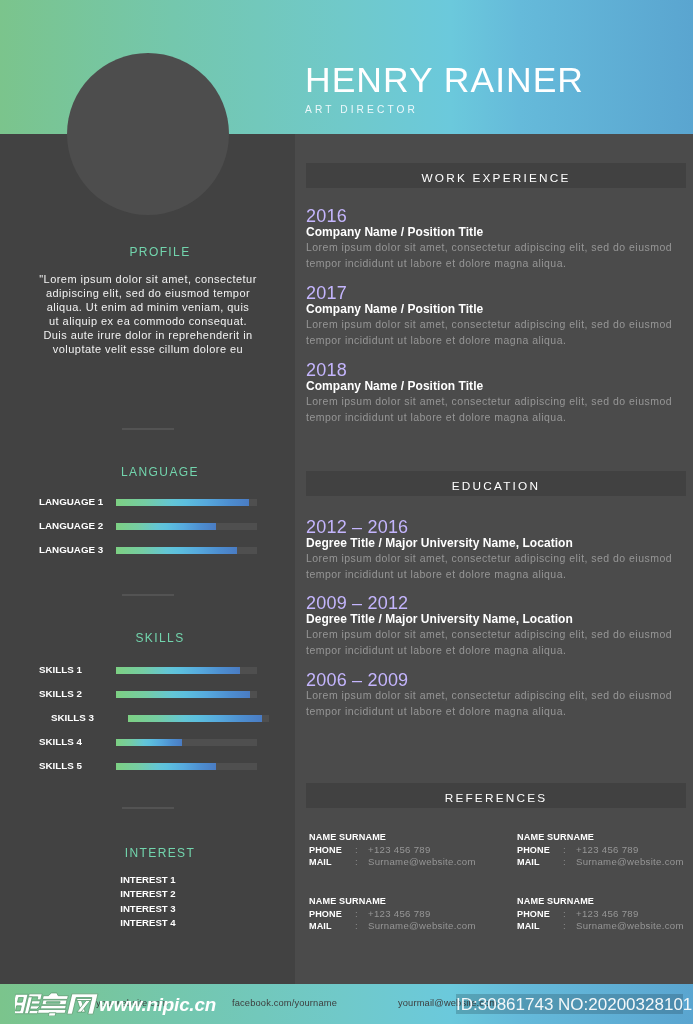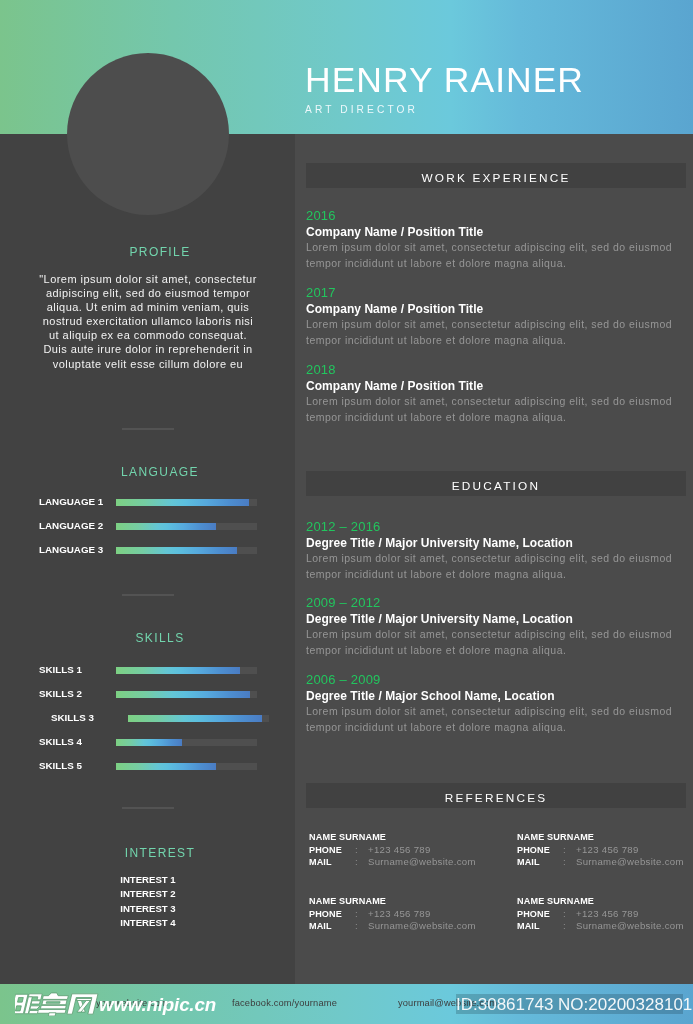--- a/index.html
+++ b/index.html
@@ -29,21 +29,21 @@
   .barfill{position:absolute;left:0;top:0;height:7px;
      background:linear-gradient(90deg,#7dd083 0%,#75cda3 22%,#63c6d6 42%,#5cbfde 52%,#56a9dd 68%,#4d8ed0 85%,#4a7cc3 100%);}
 
   .interestitem{position:absolute;width:296px;text-align:center;color:#ffffff;font-size:9.6px;font-weight:700;letter-spacing:0px;}
 
   
   .secbar{position:absolute;left:306px;width:380px;height:25px;background:#414141;}
   .secbar span{display:block;text-align:center;color:#ffffff;font-size:11.8px;letter-spacing:2.2px;font-weight:400;line-height:30px;}
 
   .ent{position:absolute;left:306px;width:372px;}
-  .ent .yr{color:#22c55e;font-size:13px;font-weight:400;letter-spacing:0.2px;line-height:16.2px;}
+  .ent .yr{color:#c4b5fd;font-size:18px;font-weight:400;letter-spacing:0.2px;line-height:16.2px;}
   .ent .ttl{color:#ffffff;font-size:12px;font-weight:700;letter-spacing:0.05px;line-height:16.2px;}
   .ent .body{color:#969696;font-size:10.5px;line-height:15.3px;font-weight:400;letter-spacing:0.47px;}
 
   .ref{position:absolute;width:190px;}
   .ref .rn{color:#ffffff;font-size:9.1px;font-weight:700;letter-spacing:0.15px;line-height:12.7px;}
   .ref .rr{position:relative;height:12.7px;line-height:12.7px;font-size:9.1px;}
   .ref .rk{position:absolute;left:0;color:#ffffff;font-weight:700;letter-spacing:0.1px;}
   .ref .rc{position:absolute;left:46px;color:#8d8d8d;font-size:9.6px;}
   .ref .rv{position:absolute;left:59px;color:#969696;font-weight:400;font-size:9.6px;letter-spacing:0.3px;}
 
@@ -67,21 +67,20 @@
   <div class="rightcol"></div>
   <div class="avatar"></div>
   <div class="name">HENRY RAINER</div>
   <div class="role">ART DIRECTOR</div>
 
   <div class="sectitle" style="top:245px">PROFILE</div>
   <div class="profiletext" style="top:272px">
     <div>"Lorem ipsum dolor sit amet, consectetur</div>
     <div>adipiscing elit, sed do eiusmod tempor</div>
     <div>aliqua. Ut enim ad minim veniam, quis</div>
-    <div>nostrud exercitation ullamco laboris nisi</div>
     <div>ut aliquip ex ea commodo consequat.</div>
     <div>Duis aute irure dolor in reprehenderit in</div>
     <div>voluptate velit esse cillum dolore eu</div>
   </div>
   <div class="divider" style="top:428px"></div>
 
   <div class="sectitle" style="top:465px">LANGUAGE</div>
   <div class="barrow" style="left:39px;top:496px;width:218px">
     <div class="barlabel">LANGUAGE 1</div>
     <div class="bartrack" style="left:77px;width:141px">
@@ -168,21 +167,20 @@
     <div class="ttl">Degree Title / Major University Name, Location</div>
     <div class="body">Lorem ipsum dolor sit amet, consectetur adipiscing elit, sed do eiusmod tempor incididunt ut labore et dolore magna aliqua.</div>
   </div>
   <div class="ent" style="top:595px">
     <div class="yr">2009 – 2012</div>
     <div class="ttl">Degree Title / Major University Name, Location</div>
     <div class="body">Lorem ipsum dolor sit amet, consectetur adipiscing elit, sed do eiusmod tempor incididunt ut labore et dolore magna aliqua.</div>
   </div>
   <div class="ent" style="top:672px">
     <div class="yr">2006 – 2009</div>
-    <div class="ttl">Degree Title / Major School Name, Location</div>
     <div class="body">Lorem ipsum dolor sit amet, consectetur adipiscing elit, sed do eiusmod tempor incididunt ut labore et dolore magna aliqua.</div>
   </div>
 
   <div class="secbar" style="top:783px">
     <span>REFERENCES</span>
   </div>
   <div class="ref" style="left:309px;top:831px">
     <div class="rn">NAME SURNAME</div>
     <div class="rr">
       <span class="rk">PHONE</span>

